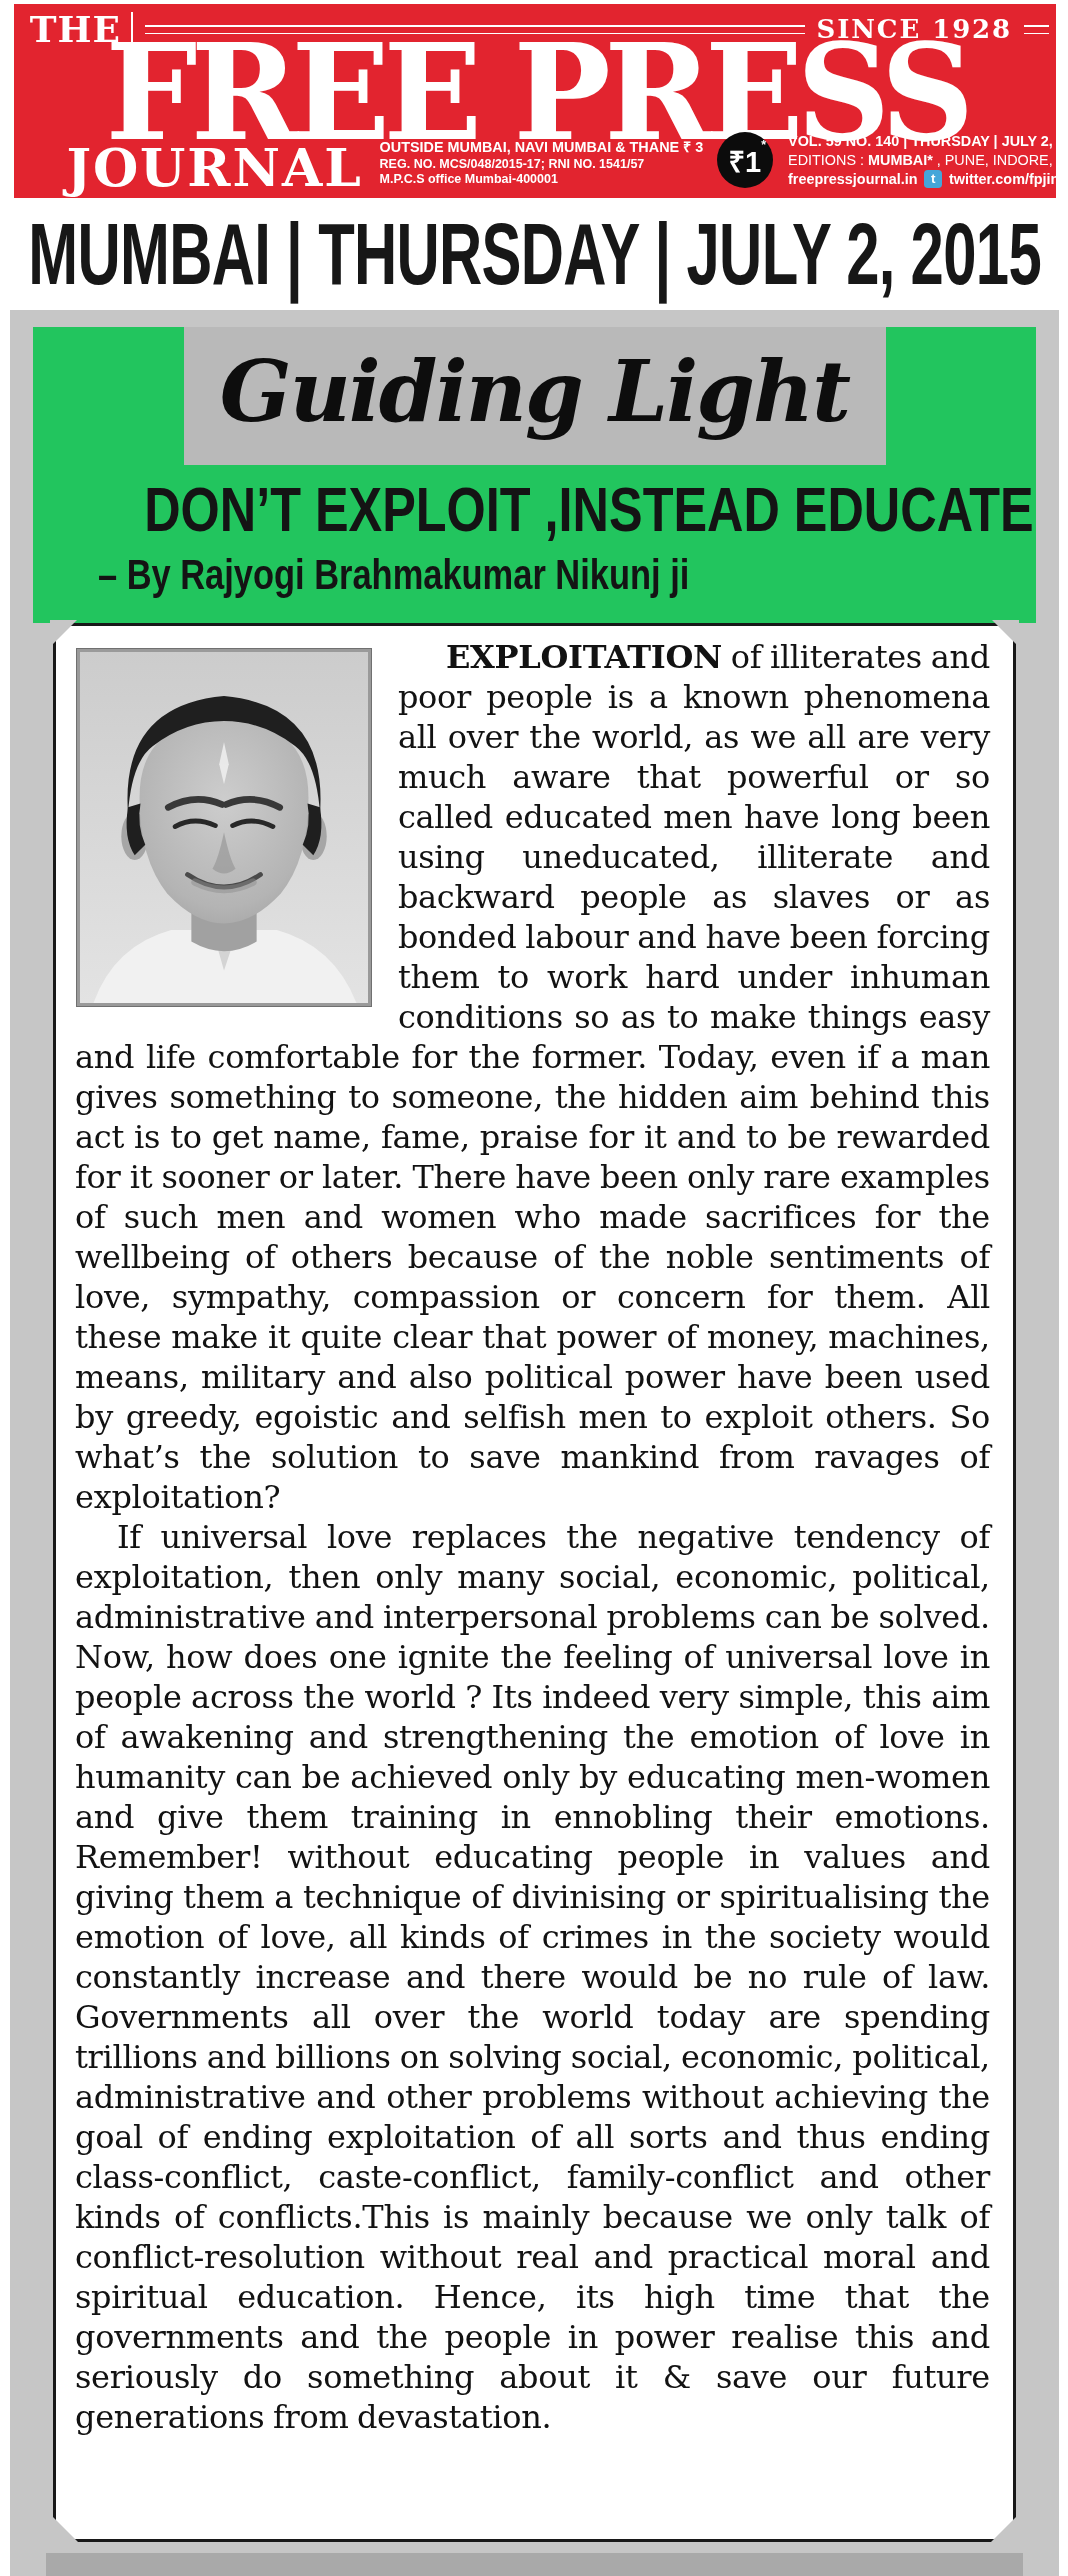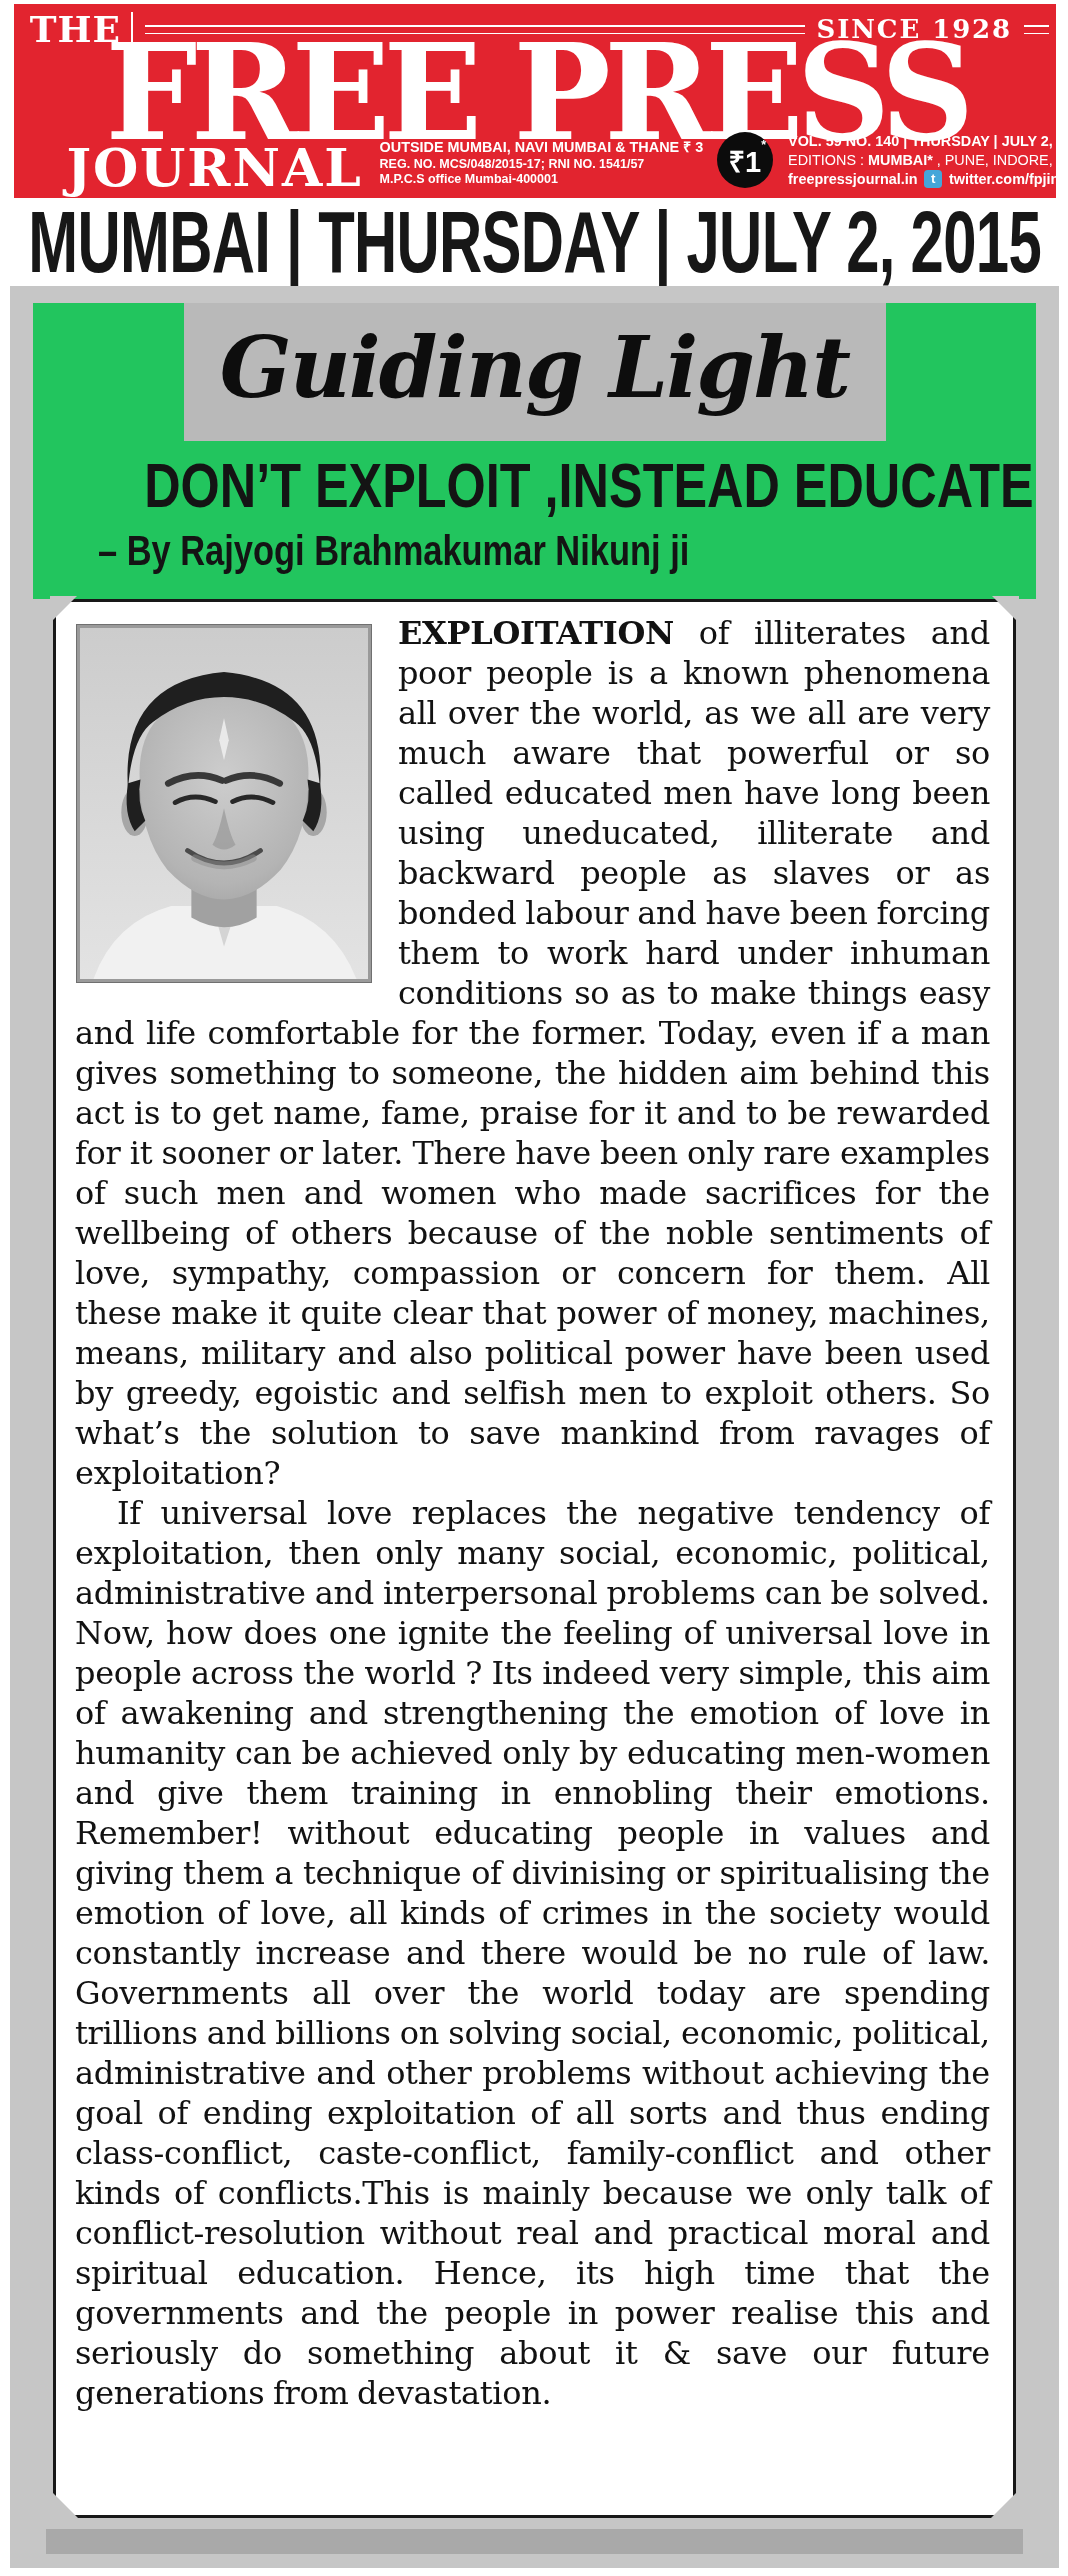--- a/index.html
+++ b/index.html
@@ -41,21 +41,21 @@
                 margin-bottom:1.9px; }
   .ri1 { font-weight:bold; }
   .ri2 { font-weight:normal; }
   .ri2 b { font-weight:bold; }
   .ri3 { font-weight:bold; display:flex; align-items:center; gap:6.7px; }
   .tw-icon { display:inline-flex; width:18px; height:18px; border-radius:3.8px;
              background:#45a6d9; color:#fff; align-items:center;
              justify-content:center; font-size:13.4px; font-weight:bold; }
 
   
-  .dateline { height:88px; display:flex; align-items:center; justify-content:center; }
+  .dateline { height:112px; display:flex; align-items:center; justify-content:center; }
   .dateline span { font-size:88px; font-weight:bold; color:#171717;
                    white-space:nowrap; letter-spacing:-1px;
                    transform:scaleX(0.68); }
 
   
   .frame { margin:0 9.6px; height:2282px; box-sizing:border-box;
            background:#c6c6c6; padding:17px 23px 0; position:relative; }
   .frame::after { content:""; position:absolute; left:36px; right:36px;
                   bottom:13.4px; height:25px; background:#a9a9a9; }
   .panel { background:#22c55e; padding-bottom:26px; }
@@ -84,21 +84,21 @@
 
   .portrait { float:left; width:288px; height:351px; margin:11.5px 27px 7.7px 1.9px;
               border:3.8px solid #9a9a9a; outline:1.9px solid #707070;
               background:#d6d6d6; }
   .portrait svg { display:block; width:100%; height:100%; }
 
   .body-text { font-family:"DejaVu Serif", "Liberation Serif", serif;
                font-size:32px; line-height:40px; text-align:justify;
                color:#121212; letter-spacing:-0.3px; word-spacing:-1.4px; }
   .body-text p { margin:0; }
-  .body-text .lead { font-weight:bold; }
+  .body-text .lead { font-weight:bold;margin-left:48px; }
   .body-text .p2 { text-indent:42px; }
 </style>
 </head>
 <body>
 
 <div class="page">
 
   <header class="masthead">
     <div class="mast-top">
       <span class="kicker">THE</span>

